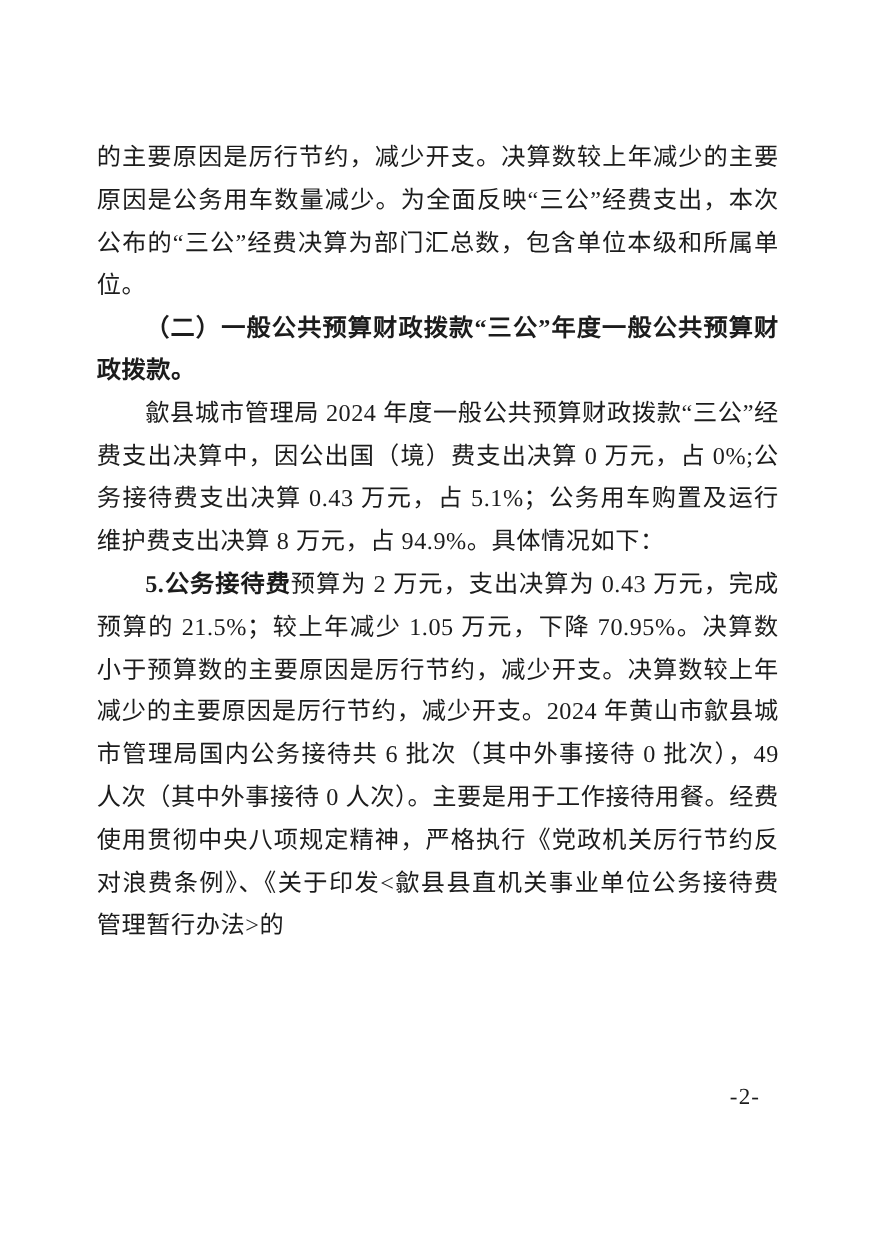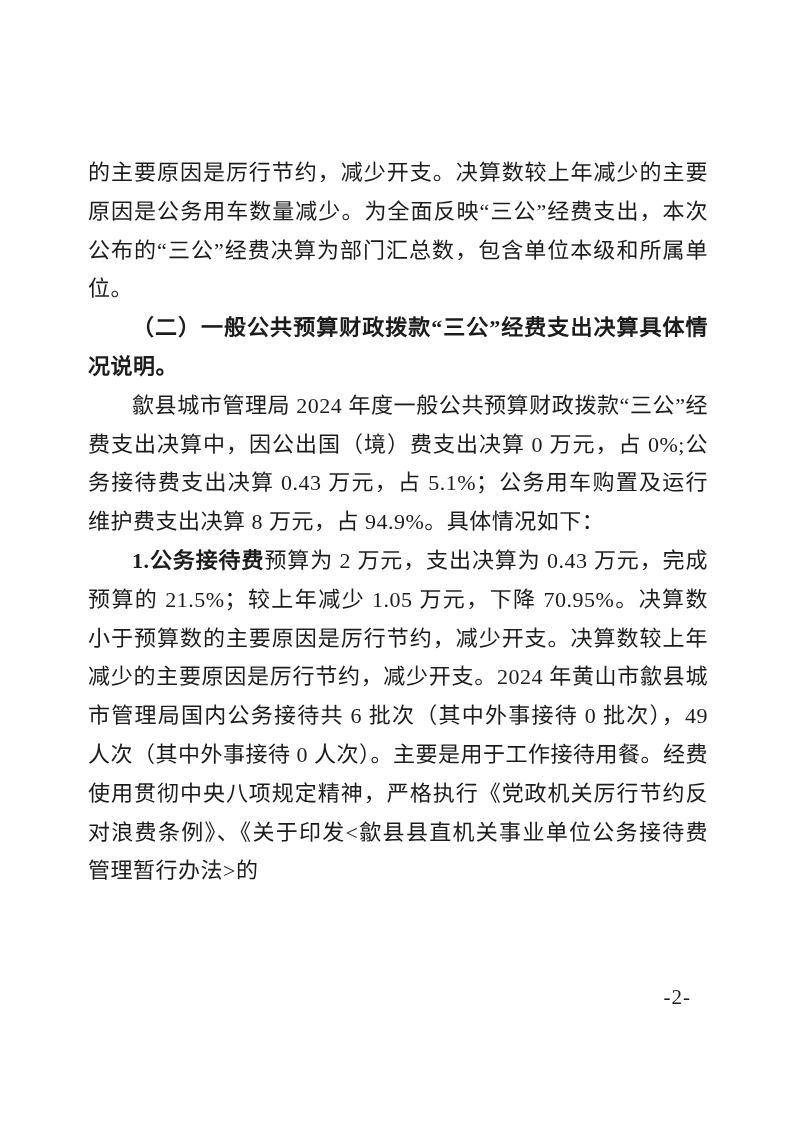--- a/index.html
+++ b/index.html
@@ -12,21 +12,21 @@
     width: 793px;
     height: 1122px;
     background: #ffffff;
     overflow: hidden;
     font-family: "Liberation Serif", "DejaVu Serif", serif;
     color: #1c1c1c;
   }
   .doc-body {
     position: absolute;
     left: 88px;
-    top: 154px;
+    top: 124px;
     width: 620px;
   }
   p.para {
     margin: 0;
     padding: 0;
     font-size: 22px;
     line-height: 38.8px;
     text-align: justify;
     text-justify: inter-ideograph;
     letter-spacing: 0.5px;
@@ -50,18 +50,18 @@
     color: #1c1c1c;
     letter-spacing: 1px;
   }
 </style>
 </head>
 <body>
 
 <div class="page">
   <div class="doc-body" id="doc-body">
       <p class="para">的主要原因是厉行节约，减少开支。决算数较上年减少的主要原因是公务用车数量减少。为全面反映“三公”经费支出，本次公布的“三公”经费决算为部门汇总数，包含单位本级和所属单位。</p>
-      <p class="para indent heading">（二）一般公共预算财政拨款“三公”经费支出决算具体情况说明。</p>
+      <p class="para indent heading">（二）一般公共预算财政拨款“三公”年度一般公共预算财政拨款。</p>
       <p class="para indent">歙县城市管理局 2024 年度一般公共预算财政拨款“三公”经费支出决算中，因公出国（境）费支出决算 0 万元，占 0%;公务接待费支出决算 0.43 万元，占 5.1%；公务用车购置及运行维护费支出决算 8 万元，占 94.9%。具体情况如下：</p>
-      <p class="para indent"><b class="lead">1.公务接待费</b>预算为 2 万元，支出决算为 0.43 万元，完成预算的 21.5%；较上年减少 1.05 万元，下降 70.95%。决算数小于预算数的主要原因是厉行节约，减少开支。决算数较上年减少的主要原因是厉行节约，减少开支。2024 年黄山市歙县城市管理局国内公务接待共 6 批次（其中外事接待 0 批次），49 人次（其中外事接待 0 人次）。主要是用于工作接待用餐。经费使用贯彻中央八项规定精神，严格执行《党政机关厉行节约反对浪费条例》、《关于印发&lt;歙县县直机关事业单位公务接待费管理暂行办法&gt;的</p>
+      <p class="para indent"><b class="lead">5.公务接待费</b>预算为 2 万元，支出决算为 0.43 万元，完成预算的 21.5%；较上年减少 1.05 万元，下降 70.95%。决算数小于预算数的主要原因是厉行节约，减少开支。决算数较上年减少的主要原因是厉行节约，减少开支。2024 年黄山市歙县城市管理局国内公务接待共 6 批次（其中外事接待 0 批次），49 人次（其中外事接待 0 人次）。主要是用于工作接待用餐。经费使用贯彻中央八项规定精神，严格执行《党政机关厉行节约反对浪费条例》、《关于印发&lt;歙县县直机关事业单位公务接待费管理暂行办法&gt;的</p>
     </div>
   <div class="page-footer">-2-</div>
 </div>
 
 </body></html>

